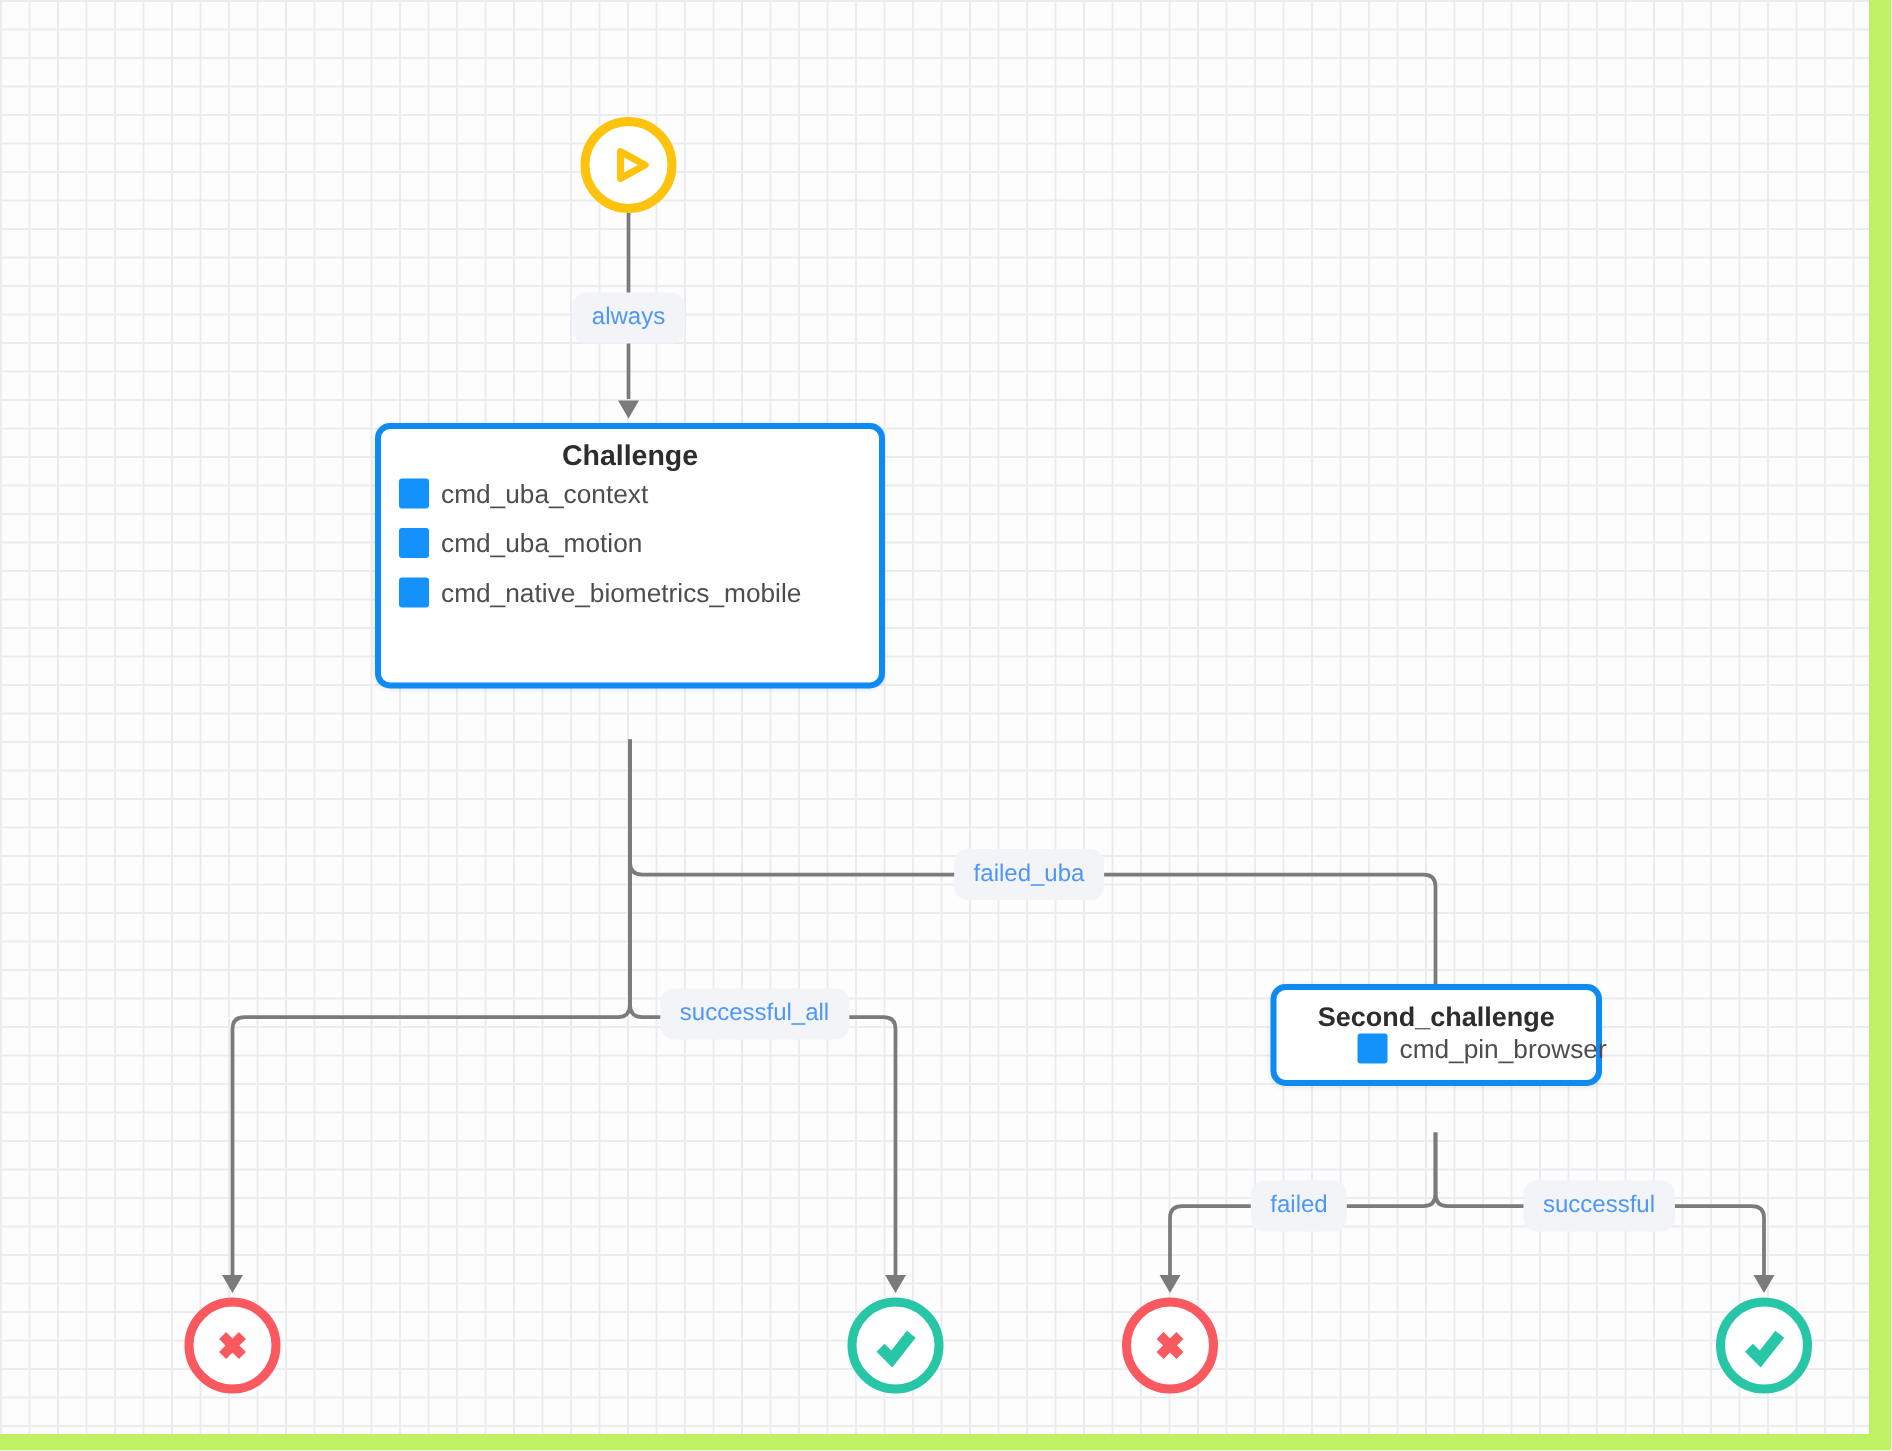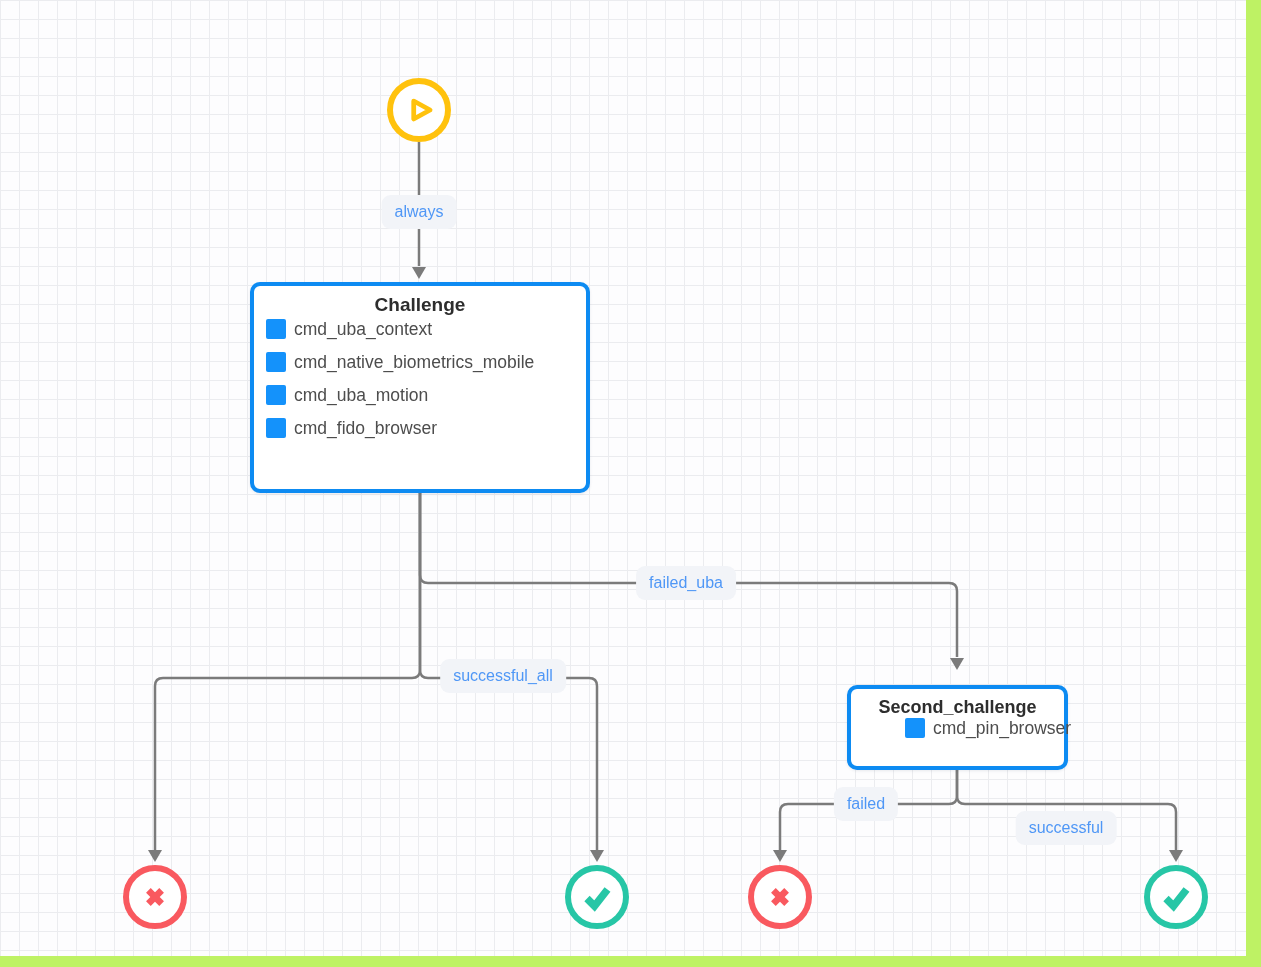--- a/index.html
+++ b/index.html
@@ -32,22 +32,22 @@
   .node-title{font-weight:bold;color:#2d2d2d;text-align:center;font-size:19px;}
   .node-item{display:flex;align-items:flex-start;gap:8px;height:33px;
     font-size:17.5px;color:#4d4d4d;}
   .sq{width:20px;height:20px;background:var(--icon-blue);border-radius:2px;flex:none;}
   .circle-node{position:absolute;width:64px;height:64px;border-radius:50%;
     background:#ffffff;display:flex;align-items:center;justify-content:center;}
   .circle-node.start{border:6px solid var(--start-yellow);}
   .circle-node.fail{border:6px solid var(--fail-red);}
   .circle-node.success{border:6px solid var(--success-green);}
   .challenge-items{padding:3px 6px 0 12px;}
-  #node-challenge{left:250px;top:282px;width:340px;height:211px;padding-top:8px;}
-  #node-second{left:847px;top:685px;width:221px;height:85px;padding-top:8px;}
+  #node-challenge{left:250px;top:282px;width:340px;height:177px;padding-top:8px;}
+  #node-second{left:847px;top:656px;width:221px;height:68px;padding-top:8px;}
   #node-second .node-title{font-size:18px;}
   #node-second .node-item{padding-left:14px;height:34px;margin-left:40px;}
 </style>
 </head>
 <body>
 
 <div class="canvas">
   <div class="grid"></div>
 
   <svg class="edges" width="1261" height="967">
@@ -74,46 +74,42 @@
     <g>
       <path d="M957 755 V796 Q957 804 965 804 H1168 Q1176 804 1176 812 V850"></path>
       <polygon points="1176,862 1169,850 1183,850"></polygon>
     </g>
   </svg>
 
   <div class="edge-label" style="left:419px;top:212px">always</div>
   <div class="edge-label" style="left:686px;top:583px">failed_uba</div>
   <div class="edge-label" style="left:503px;top:676px">successful_all</div>
   <div class="edge-label" style="left:866px;top:804px">failed</div>
-  <div class="edge-label" style="left:1066px;top:828px">successful</div>
+  <div class="edge-label" style="left:1066px;top:804px">successful</div>
 
   <div class="circle-node start" style="left:387px;top:78px">
     <svg width="38" height="38" viewBox="0 0 36 36">
       <polygon points="13,9.5 28.5,18 13,26.5" fill="#ffffff" stroke="#ffc20d" stroke-width="4.5" stroke-linejoin="round"></polygon>
     </svg>
   </div>
 
   <div class="node-box" id="node-challenge">
     <div class="node-title">Challenge</div>
     <div class="challenge-items">
       <div class="node-item">
         <span class="sq"></span>
         <span>cmd_uba_context</span>
       </div>
       <div class="node-item">
         <span class="sq"></span>
-        <span>cmd_native_biometrics_mobile</span>
-      </div>
-      <div class="node-item">
-        <span class="sq"></span>
         <span>cmd_uba_motion</span>
       </div>
       <div class="node-item">
         <span class="sq"></span>
-        <span>cmd_fido_browser</span>
+        <span>cmd_native_biometrics_mobile</span>
       </div>
     </div>
   </div>
 
   <div class="node-box" id="node-second">
     <div class="node-title">Second_challenge</div>
     <div class="node-item">
       <span class="sq"></span>
       <span>cmd_pin_browser</span>
     </div>

